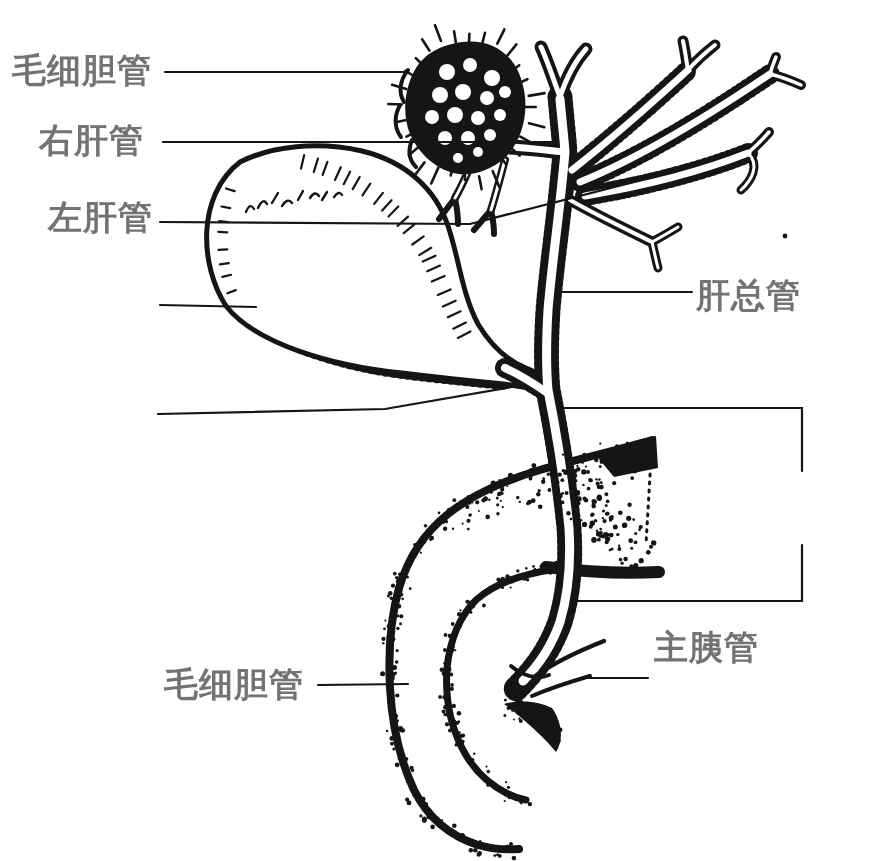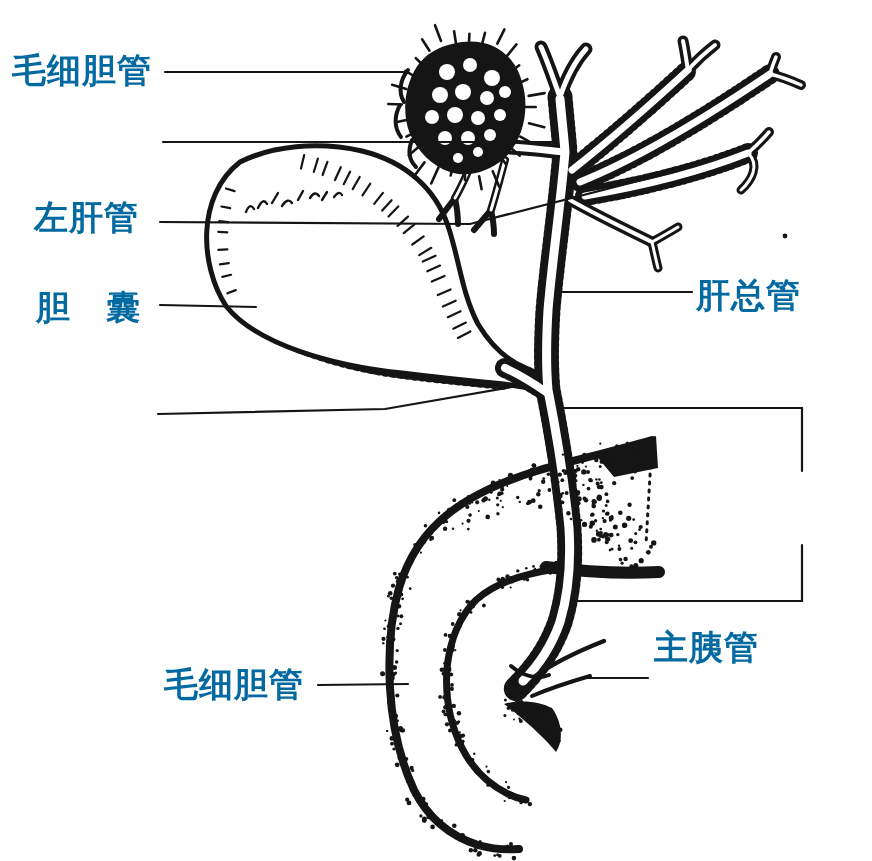--- a/index.html
+++ b/index.html
@@ -1,19 +1,19 @@
 <!DOCTYPE html>
 <html lang="zh"><head>
 <meta charset="utf-8">
 <style>
   html,body{margin:0;padding:0;background:#ffffff;}
   #stage{position:relative;width:872px;height:861px;background:#ffffff;overflow:hidden;
          font-family:"Liberation Serif","DejaVu Serif",serif;}
   #art{position:absolute;left:0;top:0;width:872px;height:861px;}
-  .lbl{position:absolute;color:#0369a1;font-size:34px;font-weight:700;line-height:38px;
+  .lbl{position:absolute;color:#737373;font-size:34px;font-weight:700;line-height:38px;
        white-space:nowrap;letter-spacing:1px;font-family:"Liberation Serif","DejaVu Serif",serif;}
 </style>
 </head>
 <body>
 
 <div id="stage">
 
   <svg id="art" viewBox="0 0 872 861" xmlns="http://www.w3.org/2000/svg">
 
     <defs>
@@ -704,18 +704,18 @@
       <path d="M160,305 L256,307"></path>
       <path d="M158,414 L385,409 L523,385"></path>
       <path d="M318,685 L408,684"></path>
       <path d="M560,292 H692"></path>
       <path d="M562,408 H802 V471 M802,545 V601 H576"></path>
       <path d="M588,678 H648"></path>
     </g>
   </svg>
 
   <div class="lbl" style="left:12px;top:52px">毛细胆管</div>
-  <div class="lbl" style="left:34px;top:199px">左肝管</div>
-  <div class="lbl" style="left:36px;top:289px">胆　囊</div>
+  <div class="lbl" style="left:39px;top:122px">右肝管</div>
+  <div class="lbl" style="left:48px;top:199px">左肝管</div>
   <div class="lbl" style="left:696px;top:277px">肝总管</div>
   <div class="lbl" style="left:164px;top:666px">毛细胆管</div>
   <div class="lbl" style="left:654px;top:629px">主胰管</div>
 </div>
 
 </body></html>

